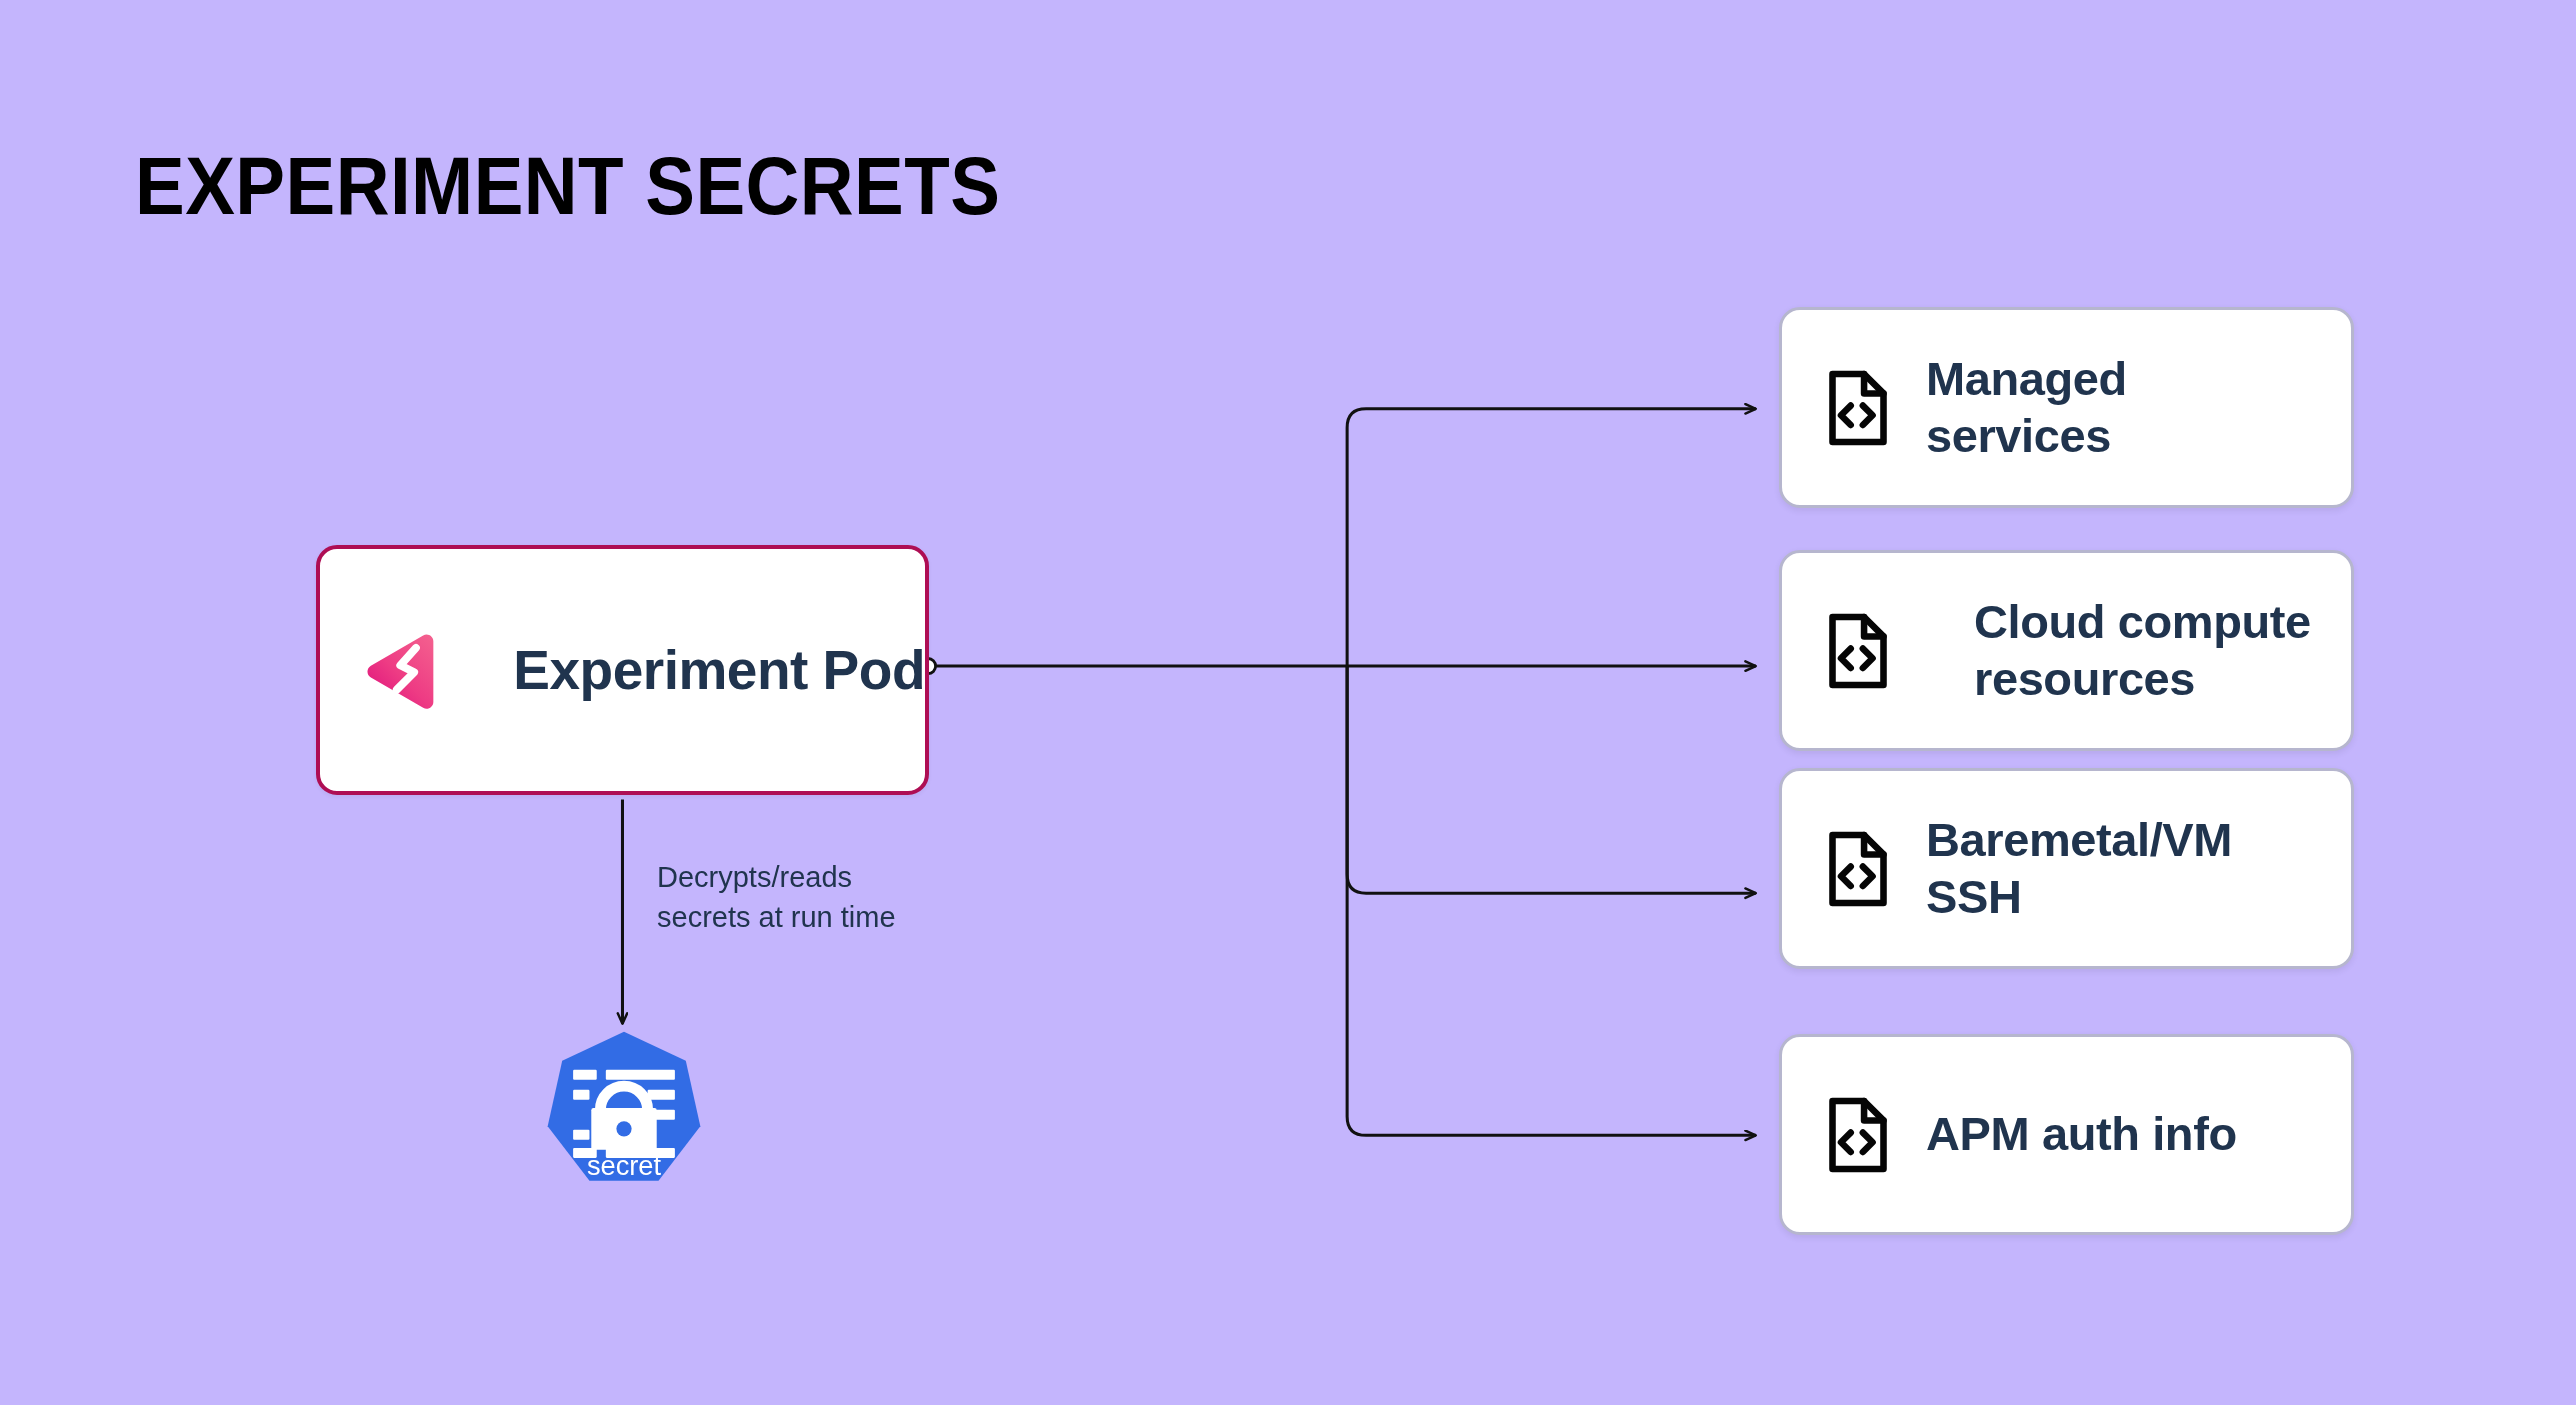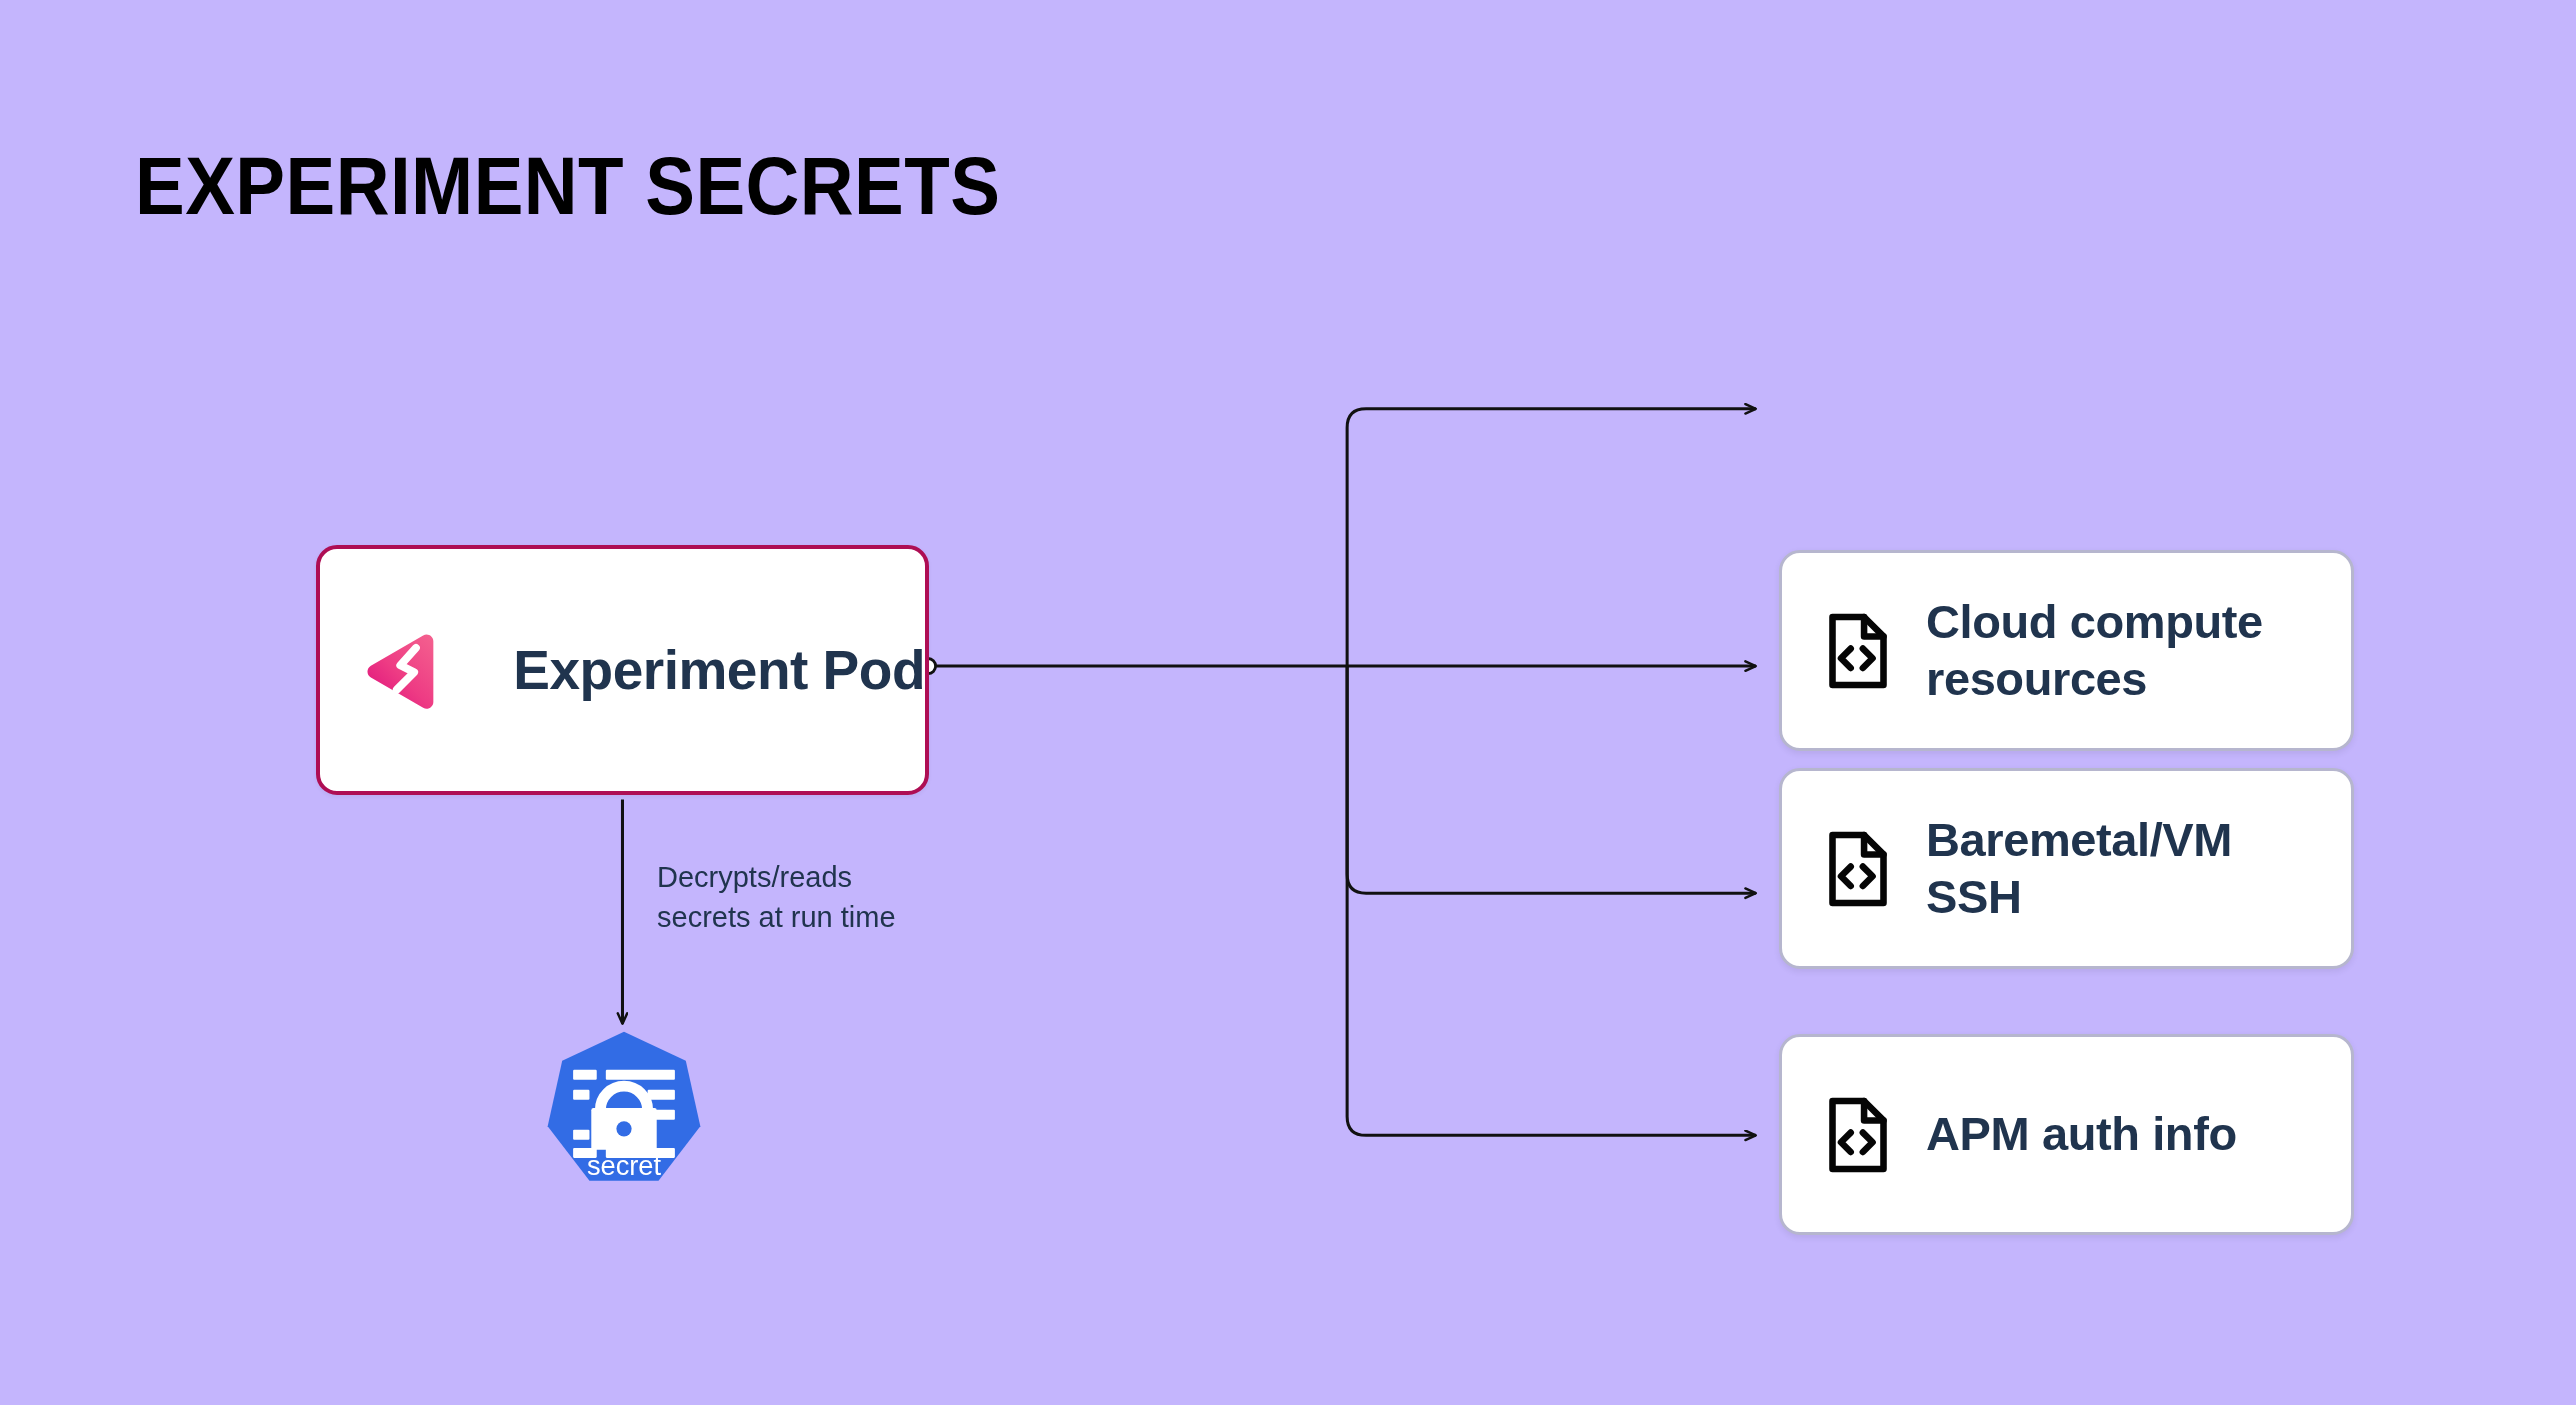--- a/index.html
+++ b/index.html
@@ -121,21 +121,21 @@
     margin-right: 34px;
   }
   .res-card .card-label {
     font-size: 47px;
     line-height: 1.2;
     font-weight: 700;
     color: #20344E;
     letter-spacing: -0.4px;
   }
   #card-0 { top: 307px; }
-  #card-1 { top: 550px; }
+  #card-1 { top: 550px; gap: 48px; }
   #card-2 { top: 768px; }
   #card-3 { top: 1034px; }
 </style>
 </head>
 <body>
 
 <div id="canvas">
 
   <h1 id="page-title">EXPERIMENT SECRETS</h1>
 
@@ -197,20 +197,34 @@
       <rect x="40" y="66" width="38" height="5.5" fill="#ffffff" rx="0.6"></rect>
 
       <path d="M37 45 A13 13 0 0 1 63 45" fill="none" stroke="#ffffff" stroke-width="6"></path>
 
       <rect x="32" y="44" width="36" height="23" fill="#ffffff" rx="1.2"></rect>
       <circle cx="50" cy="55.5" r="4.2" fill="#326CE5"></circle>
       <text x="50" y="81" text-anchor="middle" fill="#ffffff" font-family="Liberation Sans, sans-serif" font-size="15">secret</text>
     </svg>
   </div>
 
+  <div class="res-card" id="card-0">
+    <span class="card-icon">
+      <svg viewBox="0 0 56 64" width="68" height="78" aria-hidden="true">
+        <path d="M7 4 H33 L49 20 V60 H7 Z" fill="none" stroke="#050505" stroke-width="5.4" stroke-linejoin="round" stroke-linecap="round"></path>
+        <path d="M33 4 V20 H49" fill="none" stroke="#050505" stroke-width="5.4" stroke-linejoin="round" stroke-linecap="round"></path>
+        <path d="M22 30 L14 38 L22 46" fill="none" stroke="#050505" stroke-width="5.4" stroke-linecap="round" stroke-linejoin="round"></path>
+        <path d="M32 30 L40 38 L32 46" fill="none" stroke="#050505" stroke-width="5.4" stroke-linecap="round" stroke-linejoin="round"></path>
+      </svg>
+    </span>
+    <span class="card-label">
+      <span>Managed</span><br>
+      <span>services</span>
+    </span>
+  </div>
 
   <div class="res-card" id="card-1">
     <span class="card-icon">
       <svg viewBox="0 0 56 64" width="68" height="78" aria-hidden="true">
         <path d="M7 4 H33 L49 20 V60 H7 Z" fill="none" stroke="#050505" stroke-width="5.4" stroke-linejoin="round" stroke-linecap="round"></path>
         <path d="M33 4 V20 H49" fill="none" stroke="#050505" stroke-width="5.4" stroke-linejoin="round" stroke-linecap="round"></path>
         <path d="M22 30 L14 38 L22 46" fill="none" stroke="#050505" stroke-width="5.4" stroke-linecap="round" stroke-linejoin="round"></path>
         <path d="M32 30 L40 38 L32 46" fill="none" stroke="#050505" stroke-width="5.4" stroke-linecap="round" stroke-linejoin="round"></path>
       </svg>
     </span>

